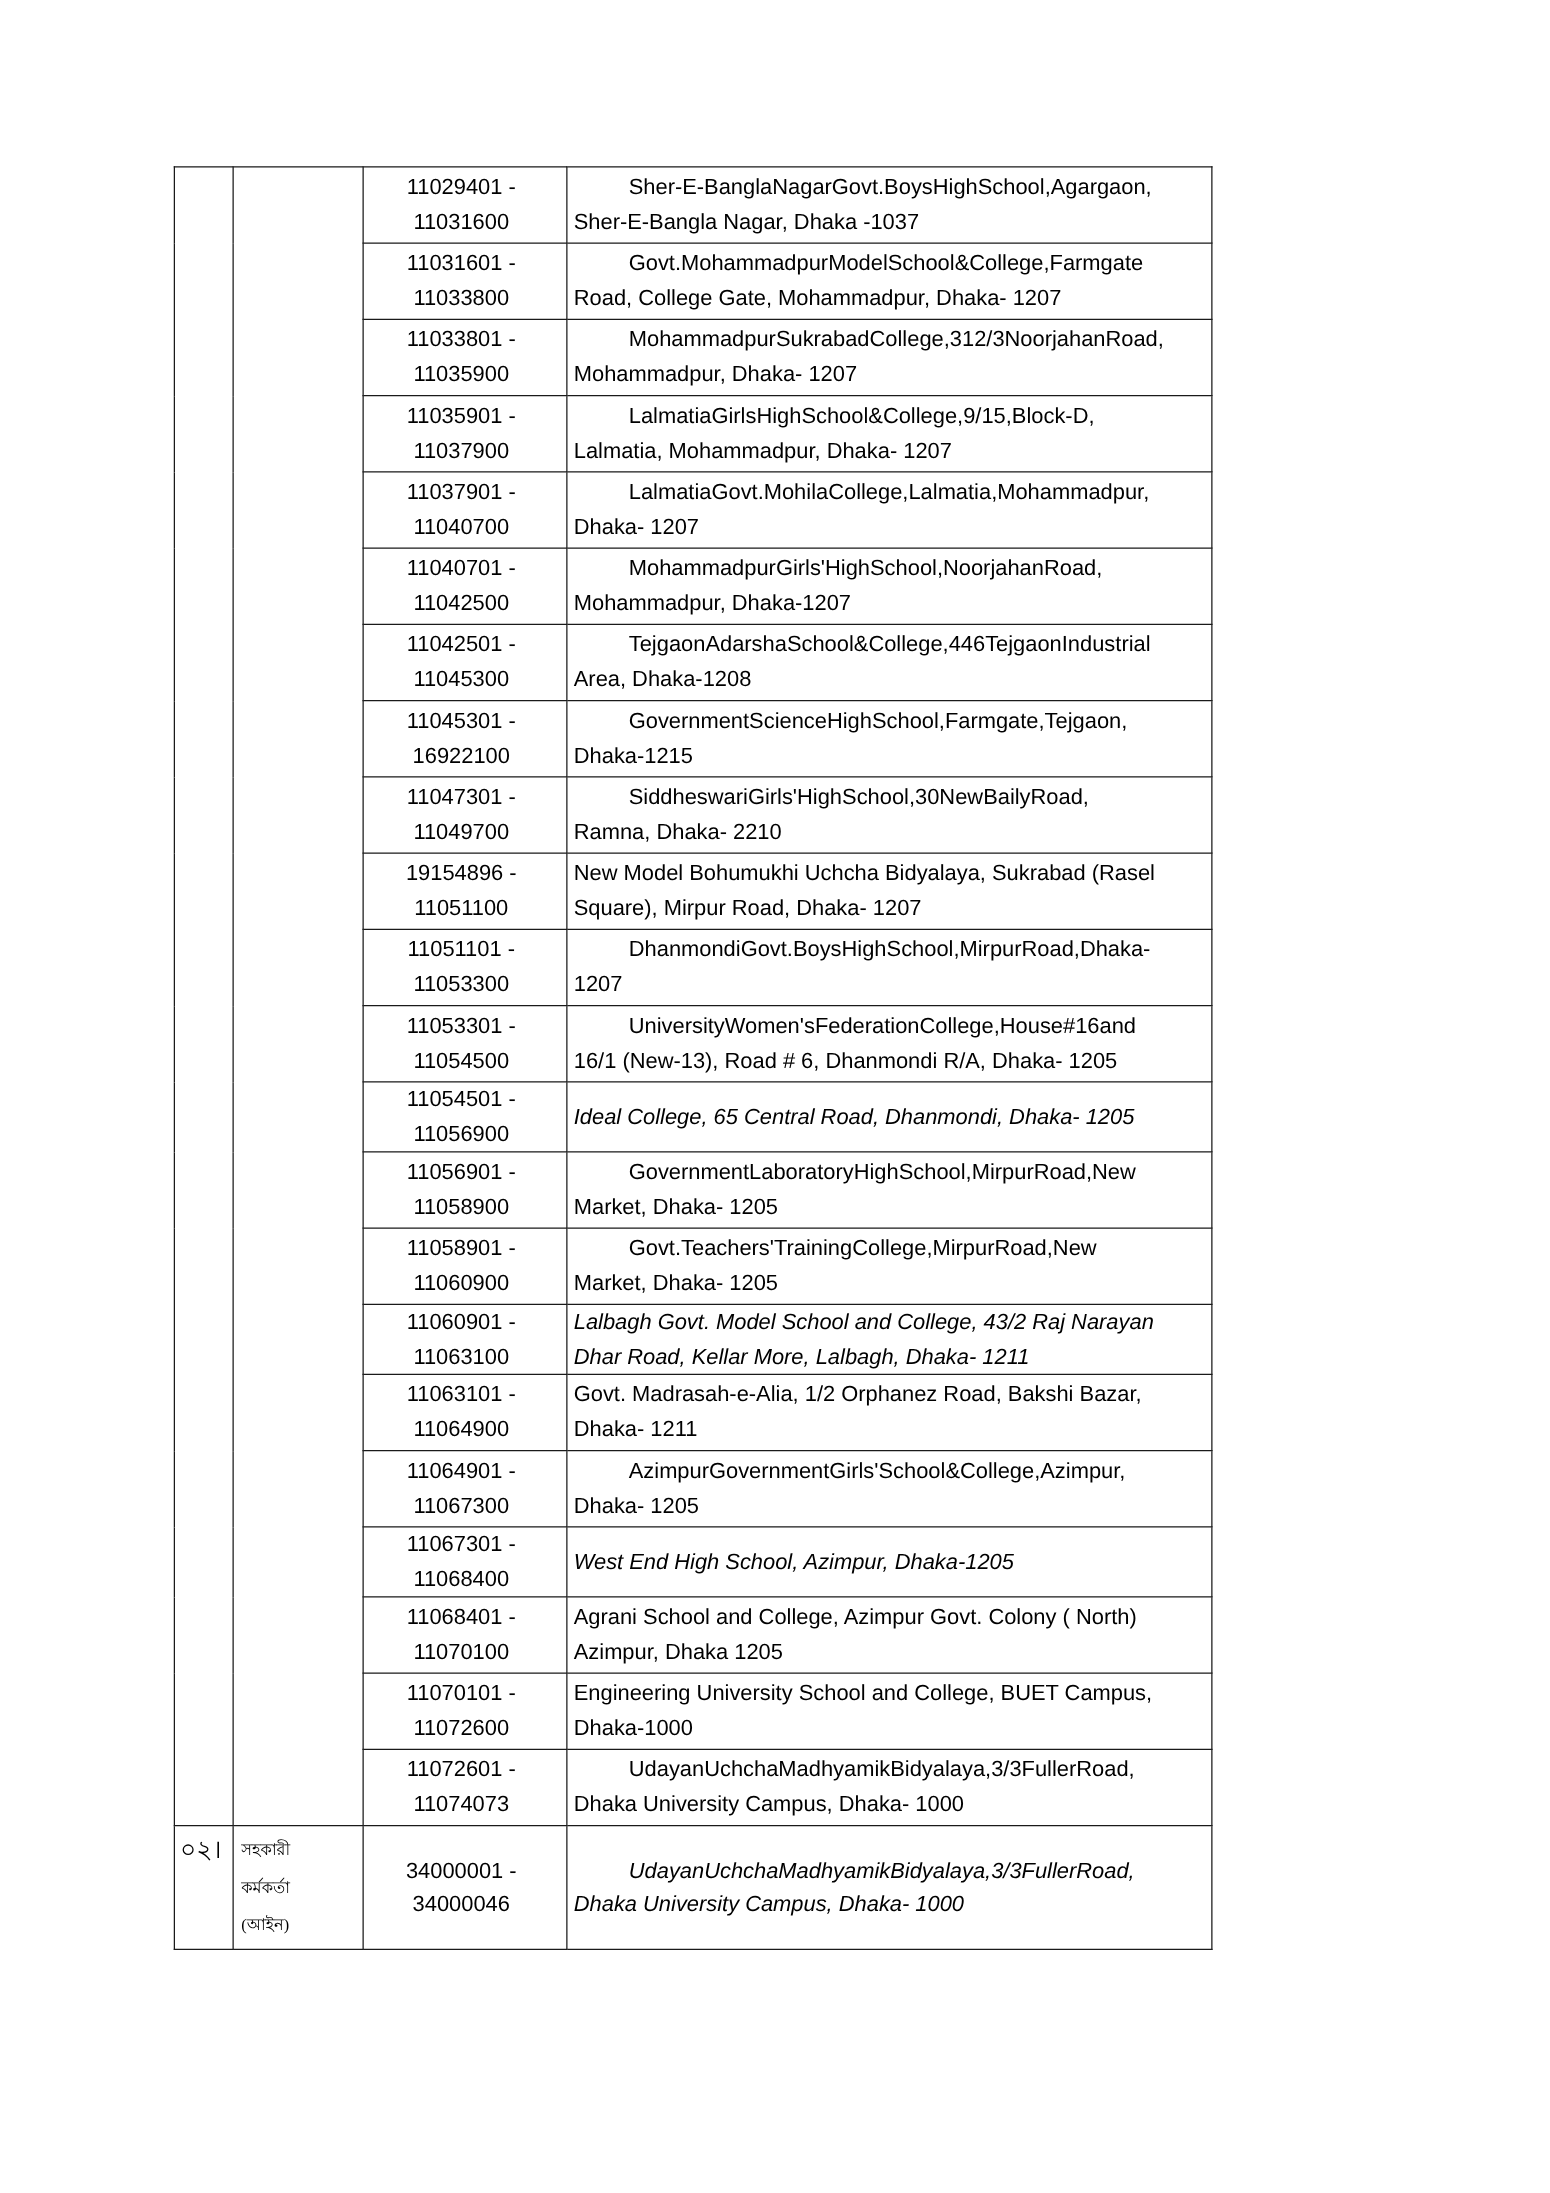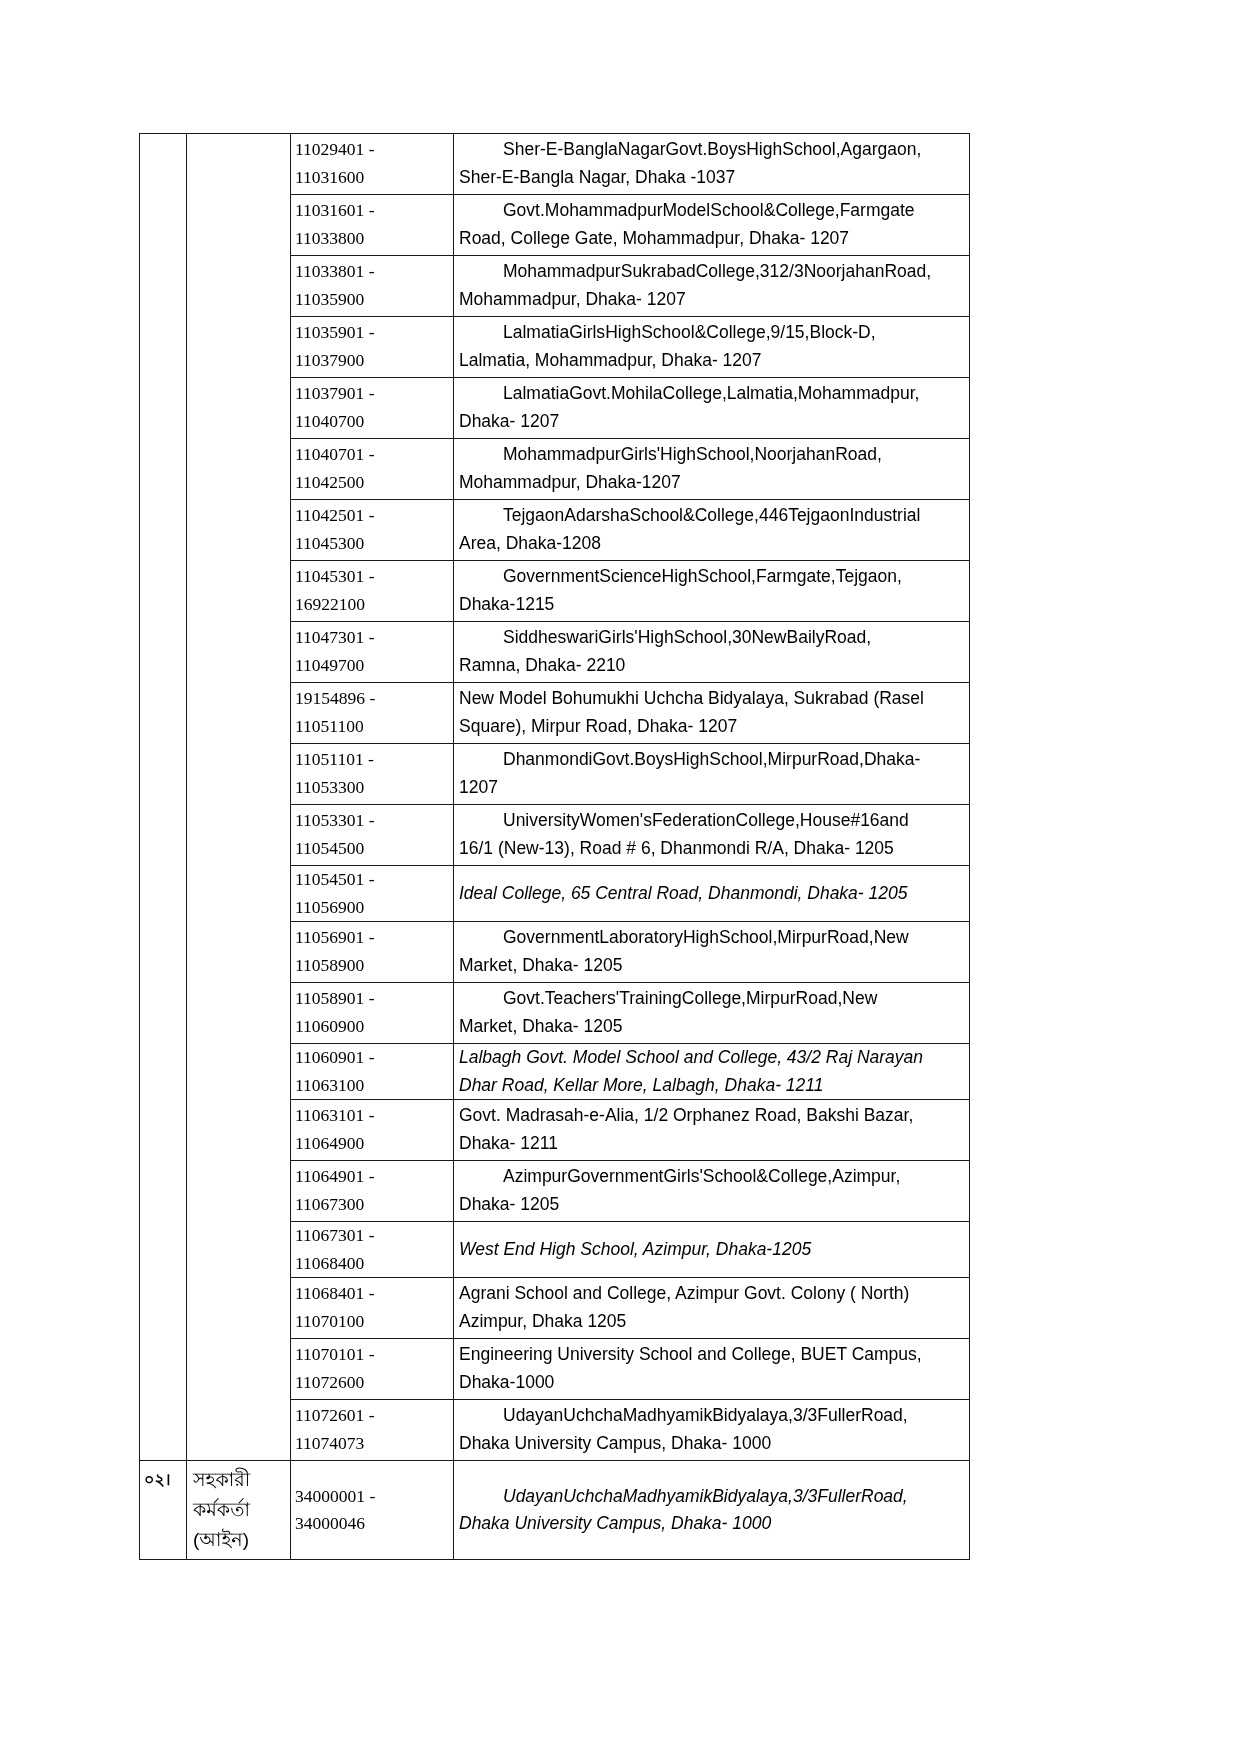--- a/index.html
+++ b/index.html
@@ -48,42 +48,41 @@
   col.c-range { width: 163px; }
   col.c-inst  { width: 516px; }
 
   
   .sl-cell {
     vertical-align: top;
     text-align: left;
   }
   .sl-text {
     padding: 4px 0 0 4px;
-    font-size: 16px;
+    font-size: 20px;
     line-height: 30px;
     white-space: nowrap;
-    font-weight: bold;
   }
 
   
   .post-cell { vertical-align: top; }
   .post-text {
     padding: 4px 0 4px 6px;
-    font-size: 19px;
+    font-size: 13px;
     line-height: 30px;
+    font-family: Liberation Serif, serif;
   }
   .post-text > div { white-space: nowrap; }
 
   
   .range-cell { vertical-align: top; }
   .range-inner {
-    text-align: left;
+    text-align: center;
     padding: 2px 10px 3px 4px;
     white-space: nowrap;
-    font-family: Liberation Serif, serif;
   }
   .range-inner > div { line-height: 27.5px; }
   
   .range-cell.vmid { vertical-align: middle; }
   .range-cell.vmid .range-inner { padding-top: 0; padding-bottom: 0; }
 
   
   .inst-cell {
     vertical-align: top;
     position: relative;

